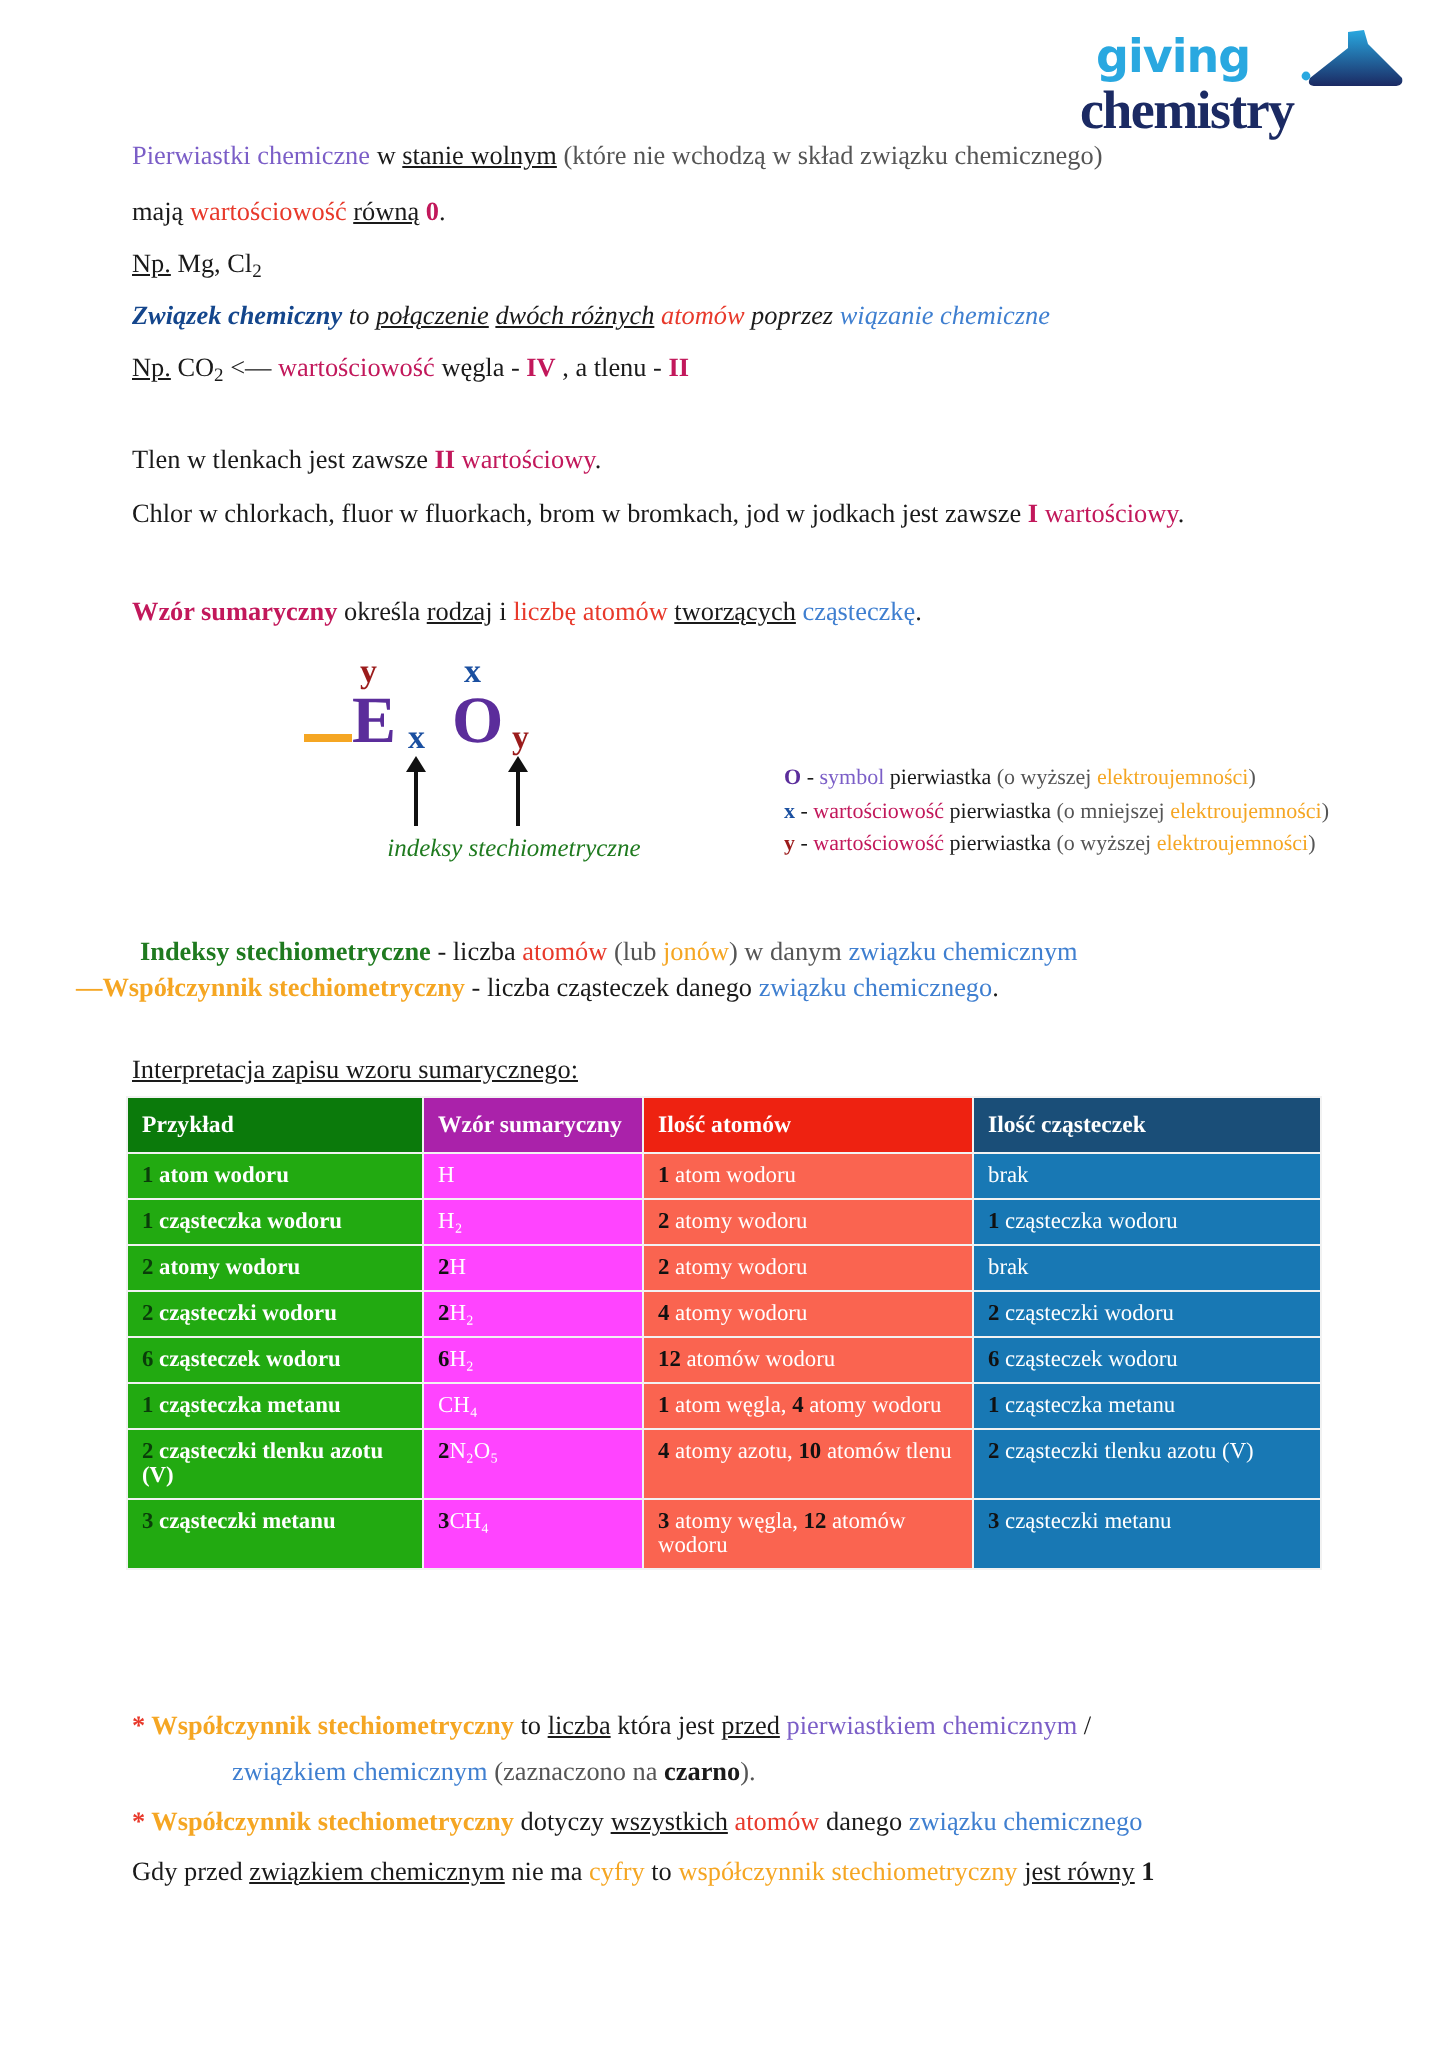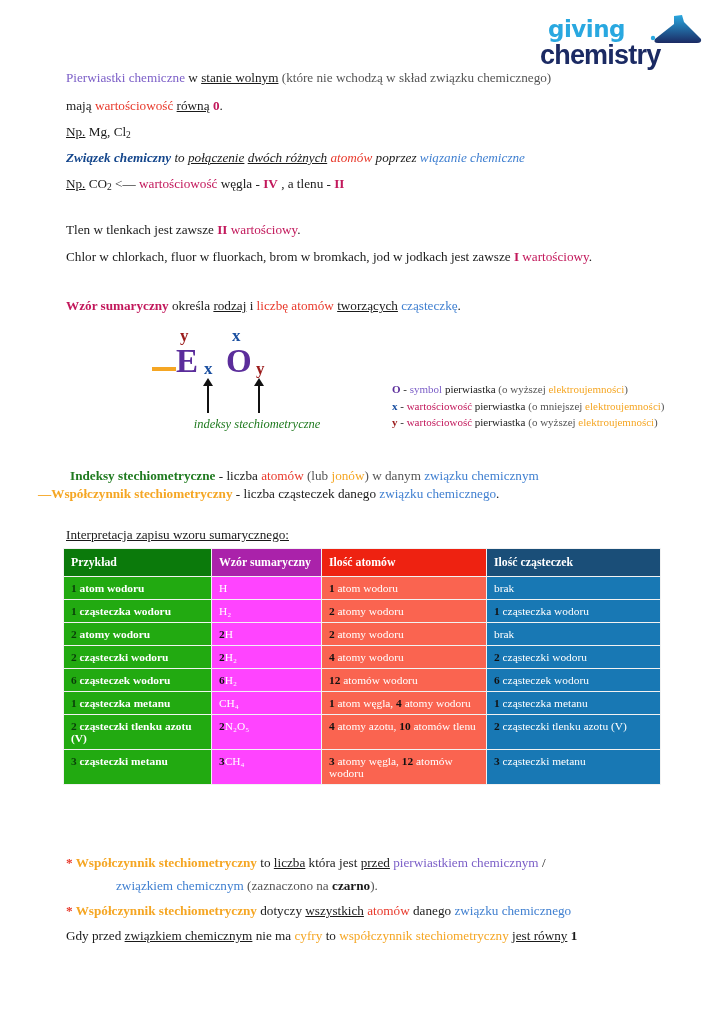--- a/index.html
+++ b/index.html
@@ -31,21 +31,21 @@
     font-family: "DejaVu Sans", sans-serif;
     font-weight: bold;
     font-size: 23px;
     letter-spacing: -0.5px;
     color: #29a8e0;
   }
   #logo .logo-word2 {
     position: absolute;
     left: 6px;
     top: 26px;
-    font-family: Liberation Sans, sans-serif;
+    font-family: Liberation Serif, serif;
     font-weight: bold;
     font-size: 27px;
     letter-spacing: -0.8px;
     color: #1b2a63;
   }
   #logo .flask {
     position: absolute;
     right: 6px;
     top: 0px;
     width: 62px;

